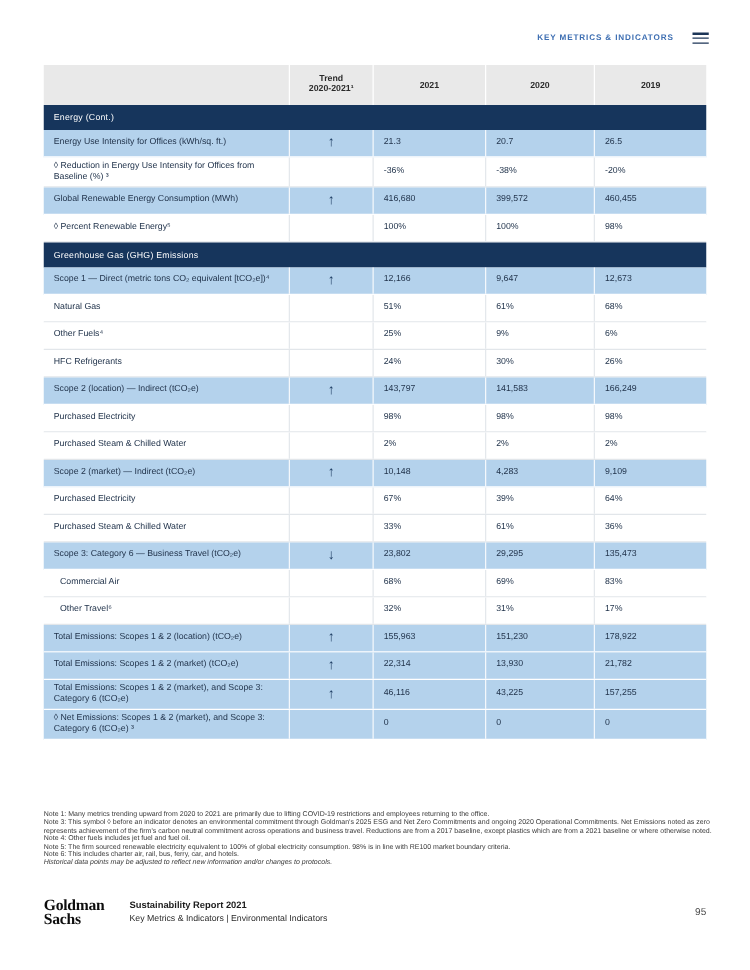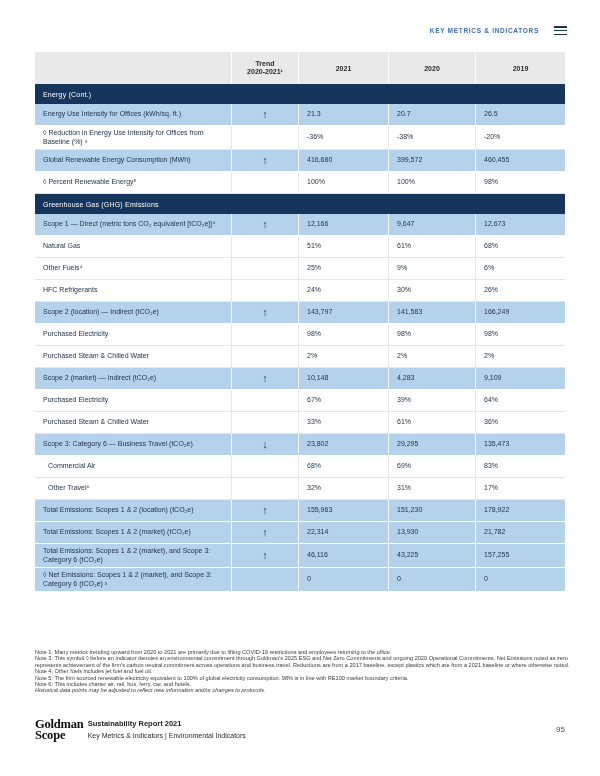--- a/index.html
+++ b/index.html
@@ -64,21 +64,21 @@
 
   
   .footer {
     position: absolute; top: 719px; left: 35px; width: 530px;
     display: flex; align-items: flex-start;
   }
   .logo {
     font-family: "Liberation Serif", serif; font-weight: bold;
     font-size: 12.5px; line-height: 10.5px; letter-spacing: -0.2px; color: #0d0d0d;
   }
-  .footer-text { margin-left: 4px; }
+  .footer-text { margin-left: 20px; }
   .report-title { font-size: 7.5px; font-weight: bold; color: #1c1c1c; margin-bottom: 3.5px; }
   .section-path { font-size: 7px; color: #2a2a2a; }
   .page-number { margin-left: auto; font-size: 8px; color: #4a4a4a; margin-top: 6px; padding-left: 30px; }
 </style>
 </head>
 <body>
 
 <div class="top-header">
   <span class="breadcrumb">KEY METRICS &amp; INDICATORS</span>
   <div class="menu-icon">
@@ -283,20 +283,20 @@
   <div class="footnote">Note 3: This symbol ◊ before an indicator denotes an environmental commitment through Goldman's 2025 ESG and Net Zero Commitments and ongoing 2020 Operational Commitments. Net Emissions noted as zero represents achievement of the firm's carbon neutral commitment across operations and business travel. Reductions are from a 2017 baseline, except plastics which are from a 2021 baseline or where otherwise noted.</div>
   <div class="footnote">Note 4: Other fuels includes jet fuel and fuel oil.</div>
   <div class="footnote">Note 5: The firm sourced renewable electricity equivalent to 100% of global electricity consumption. 98% is in line with RE100 market boundary criteria.</div>
   <div class="footnote">Note 6: This includes charter air, rail, bus, ferry, car, and hotels.</div>
   <div class="footnote italic">Historical data points may be adjusted to reflect new information and/or changes to protocols.</div>
 </div>
 
 <div class="footer">
   <div class="logo">
     <div>Goldman</div>
-    <div>Scope</div>
+    <div>Sachs</div>
   </div>
   <div class="footer-text">
     <div class="report-title">Sustainability Report 2021</div>
     <div class="section-path">Key Metrics &amp; Indicators | Environmental Indicators</div>
   </div>
   <div class="page-number">95</div>
 </div>
 
 </body></html>

